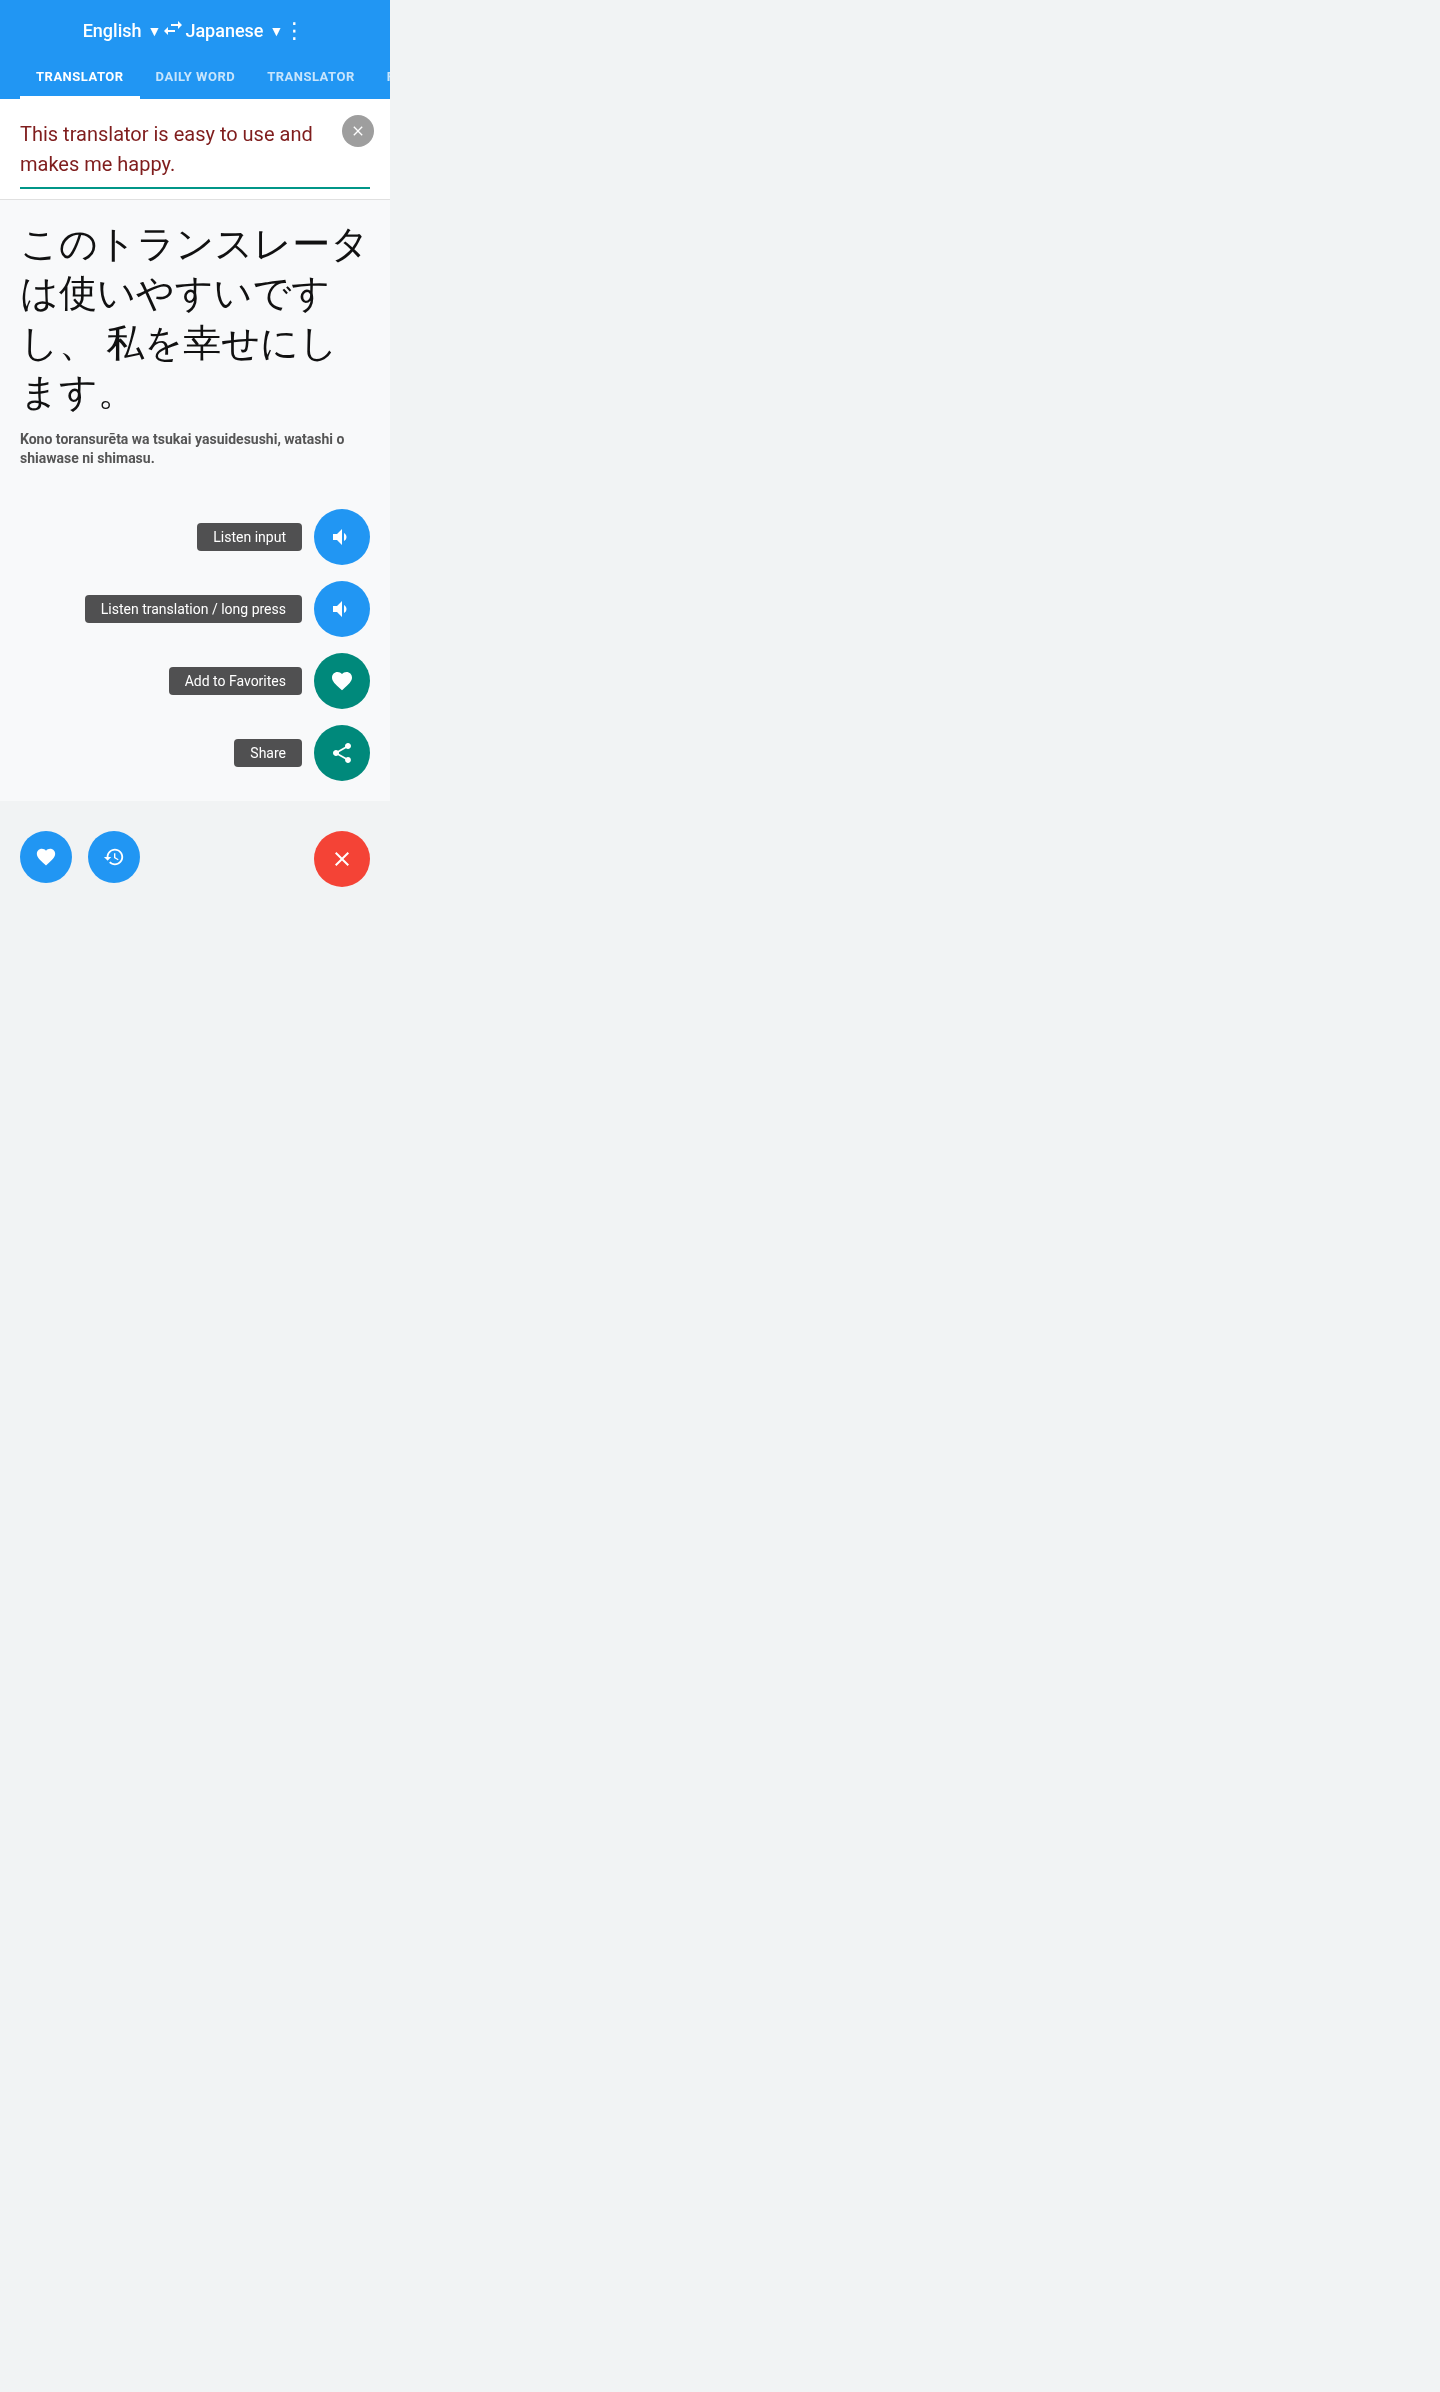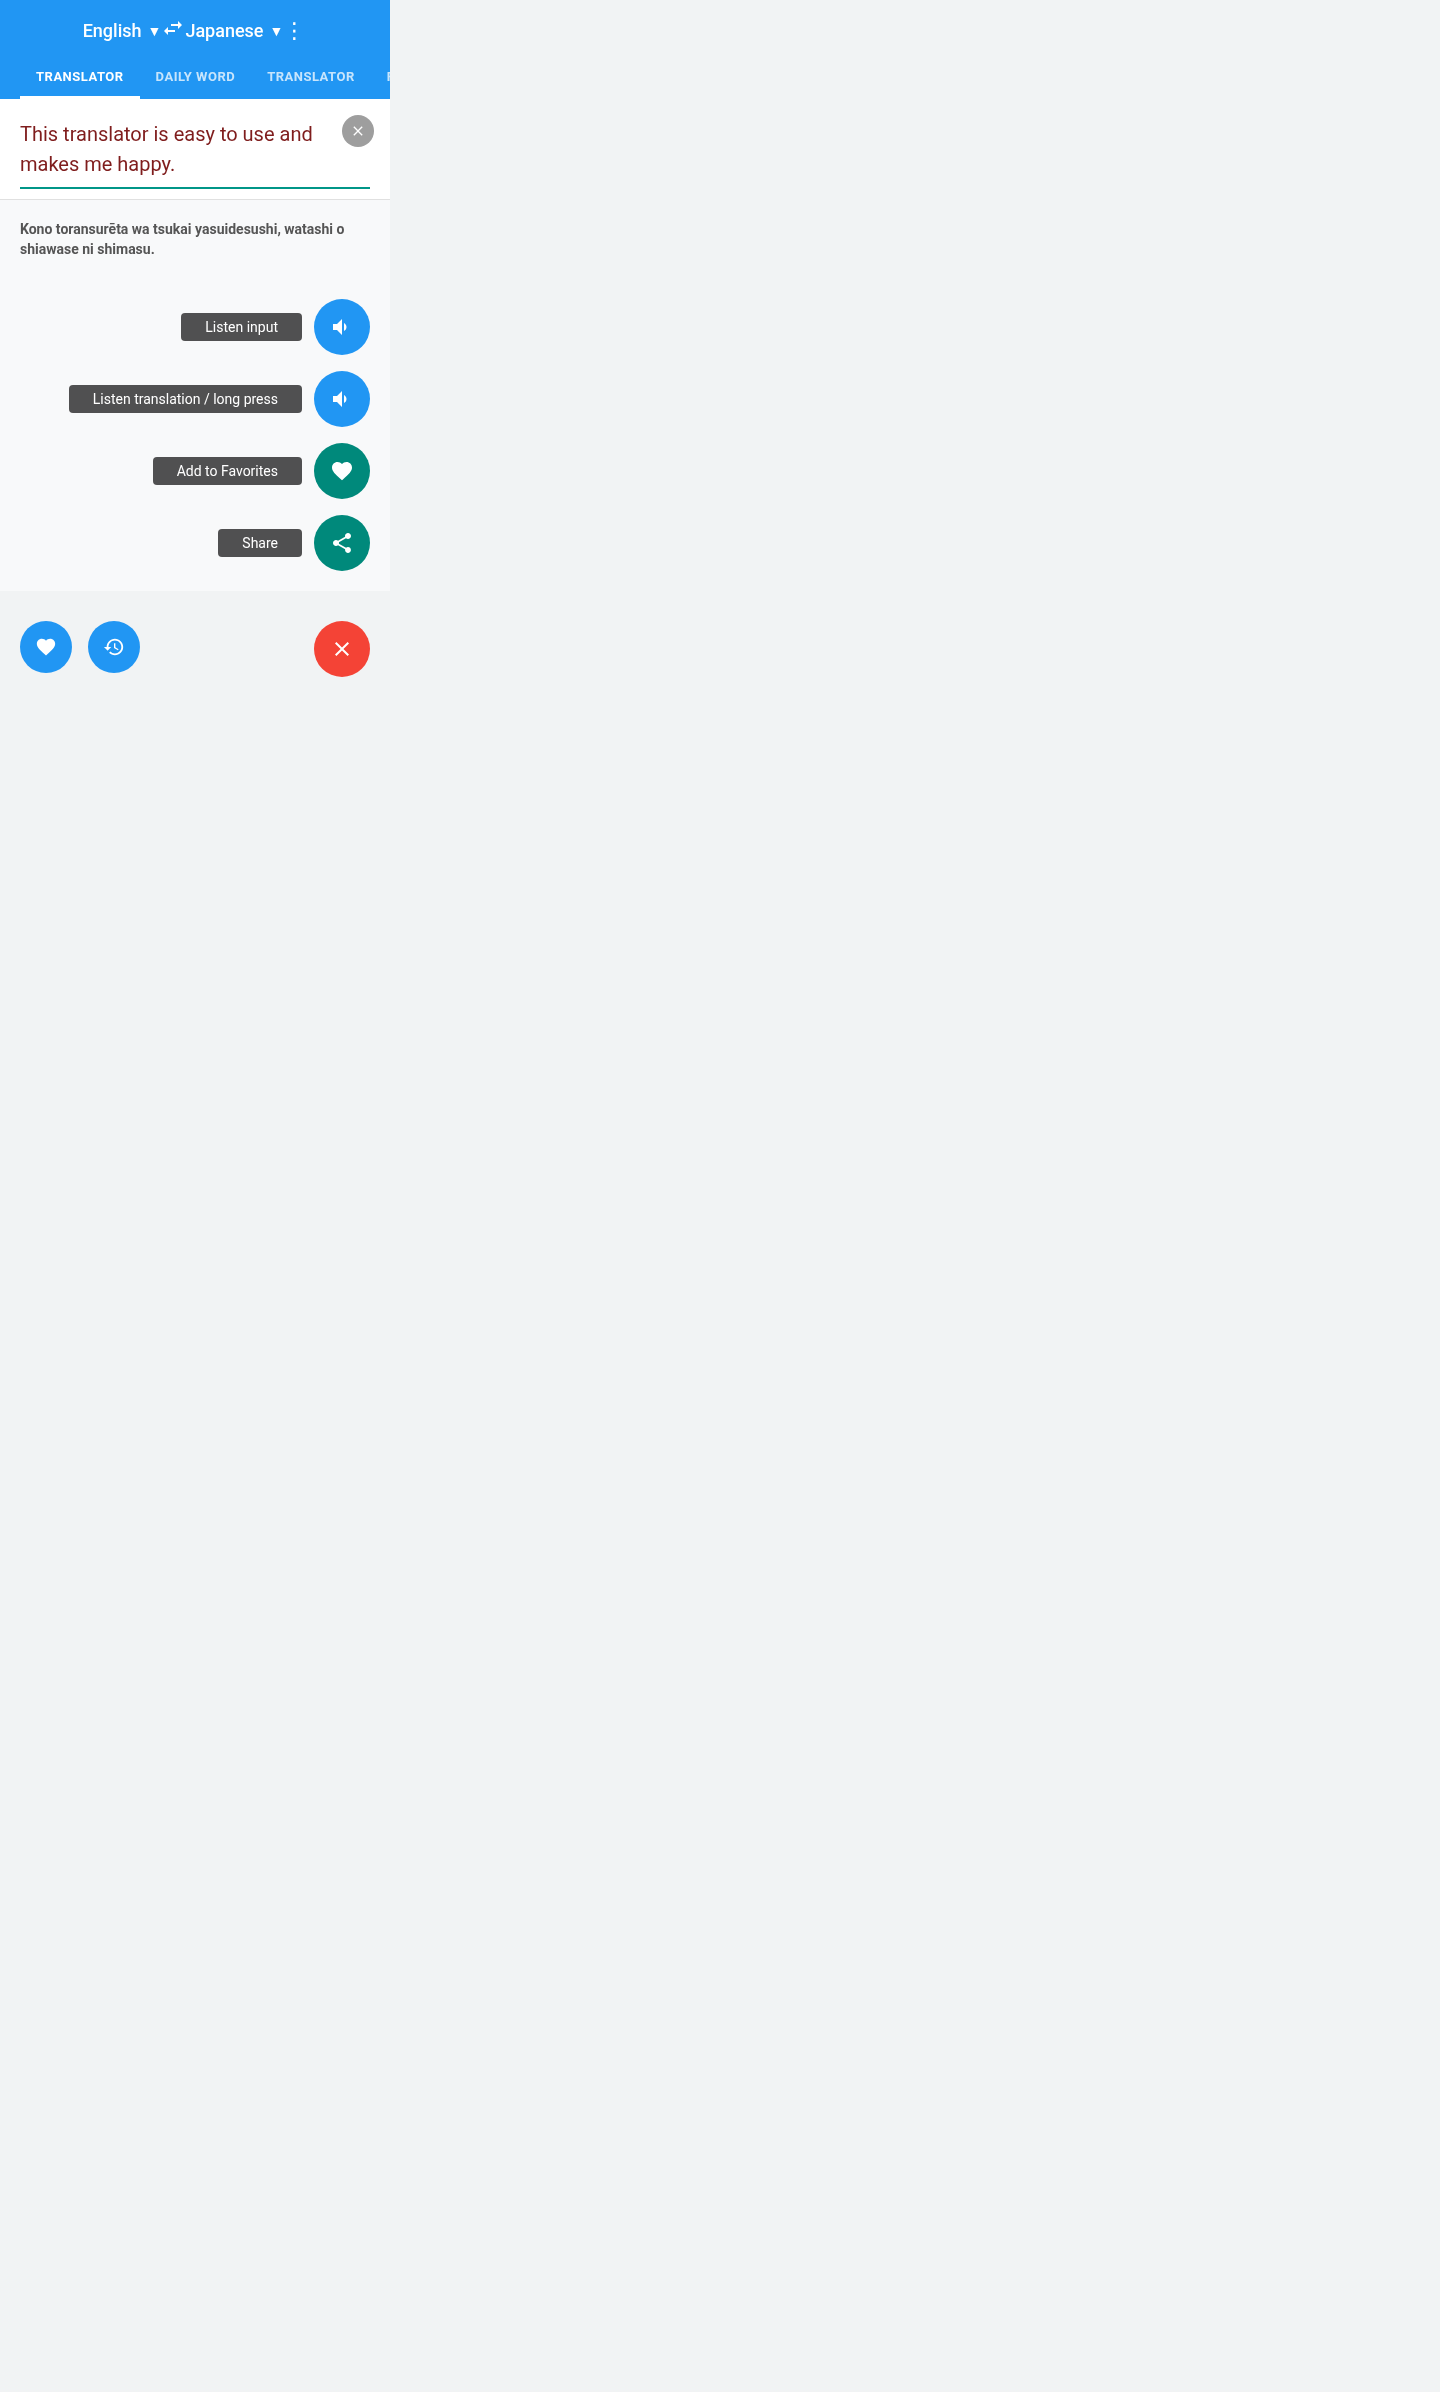--- a/index.html
+++ b/index.html
@@ -137,21 +137,21 @@
     }
     .action-row {
       display: flex;
       align-items: center;
       gap: 12px;
     }
     .tooltip-label {
       background: rgba(50,50,50,0.85);
       color: white;
       font-size: 14px;
-      padding: 6px 24px;
+      padding: 6px 16px;
       border-radius: 4px;
       white-space: nowrap;
     }
     .fab {
       width: 56px;
       height: 56px;
       border-radius: 50%;
       border: none;
       cursor: pointer;
       display: flex;
@@ -233,20 +233,21 @@
   <div class="input-area">
     <div class="input-text">This translator is easy to use and makes me happy.</div>
     <button class="clear-btn">
       <svg width="16" height="16" viewBox="0 0 24 24" fill="white">
         <path d="M19 6.41L17.59 5 12 10.59 6.41 5 5 6.41 10.59 12 5 17.59 6.41 19 12 13.41 17.59 19 19 17.59 13.41 12z"></path>
       </svg>
     </button>
   </div>
 
   <div class="translation-area">
+    <div class="translation-text">このトランスレータは使いやすいですし、 私を幸せにします。</div>
     <div class="romanization">Kono toransurēta wa tsukai yasuidesushi, watashi o shiawase ni shimasu.</div>
   </div>
 
   <div class="action-buttons">
 
     <div class="action-row">
       <div class="tooltip-label">Listen input</div>
       <button class="fab fab-blue">
         <svg width="24" height="24" viewBox="0 0 24 24" fill="white">
           <path d="M3 9v6h4l5 5V4L7 9H3zm13.5 3c0-1.77-1.02-3.29-2.5-4.03v8.05c1.48-.73 2.5-2.25 2.5-4.02z"></path>

